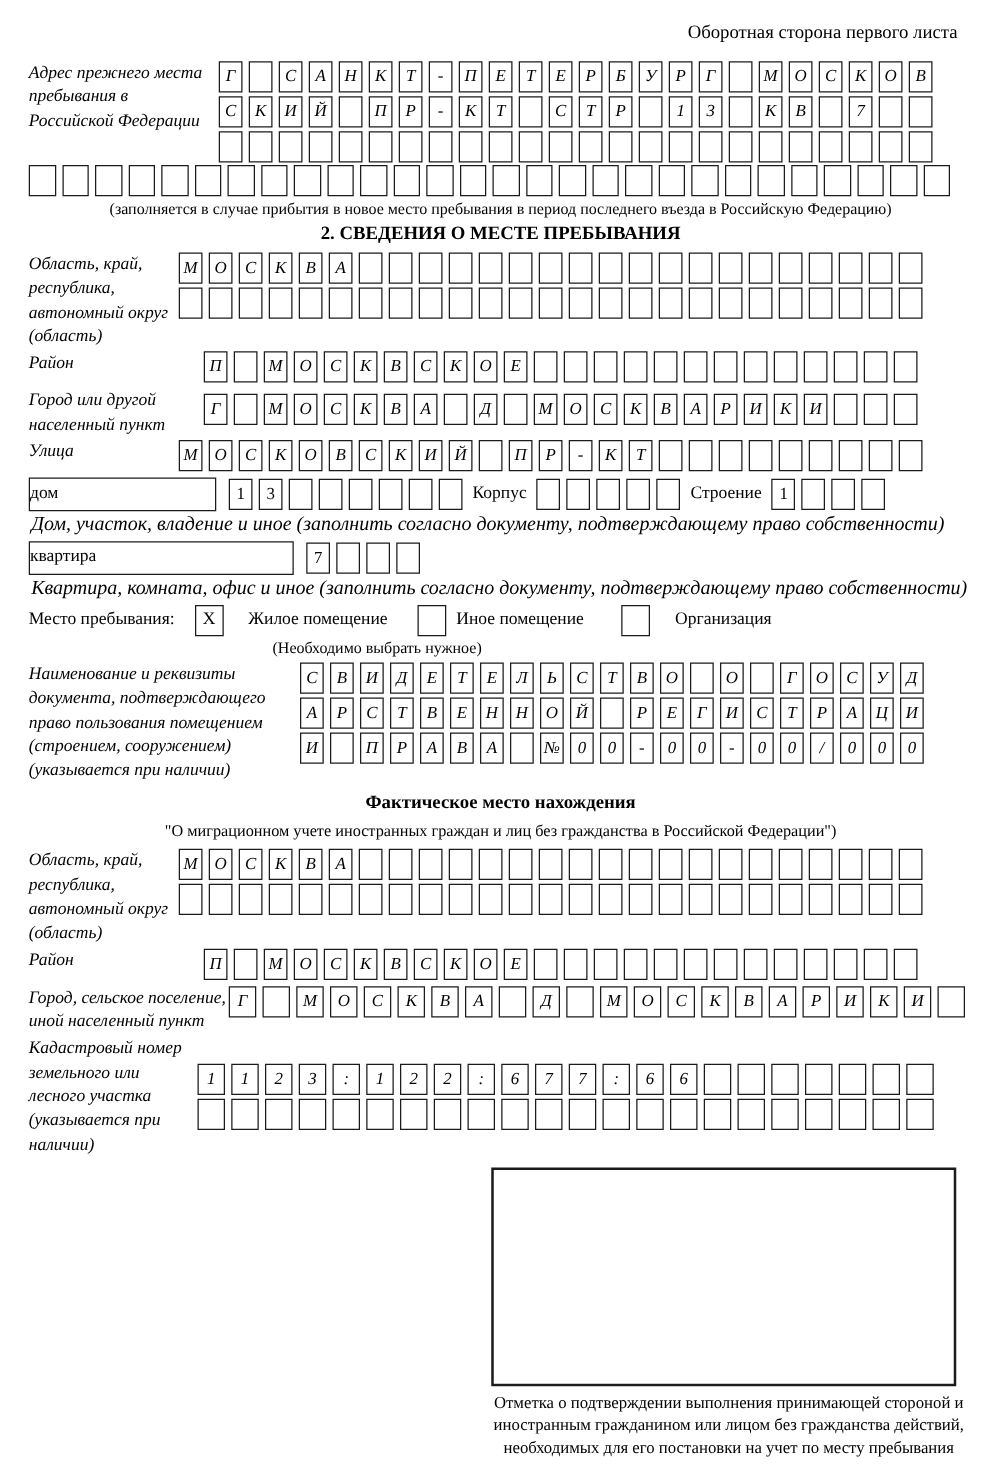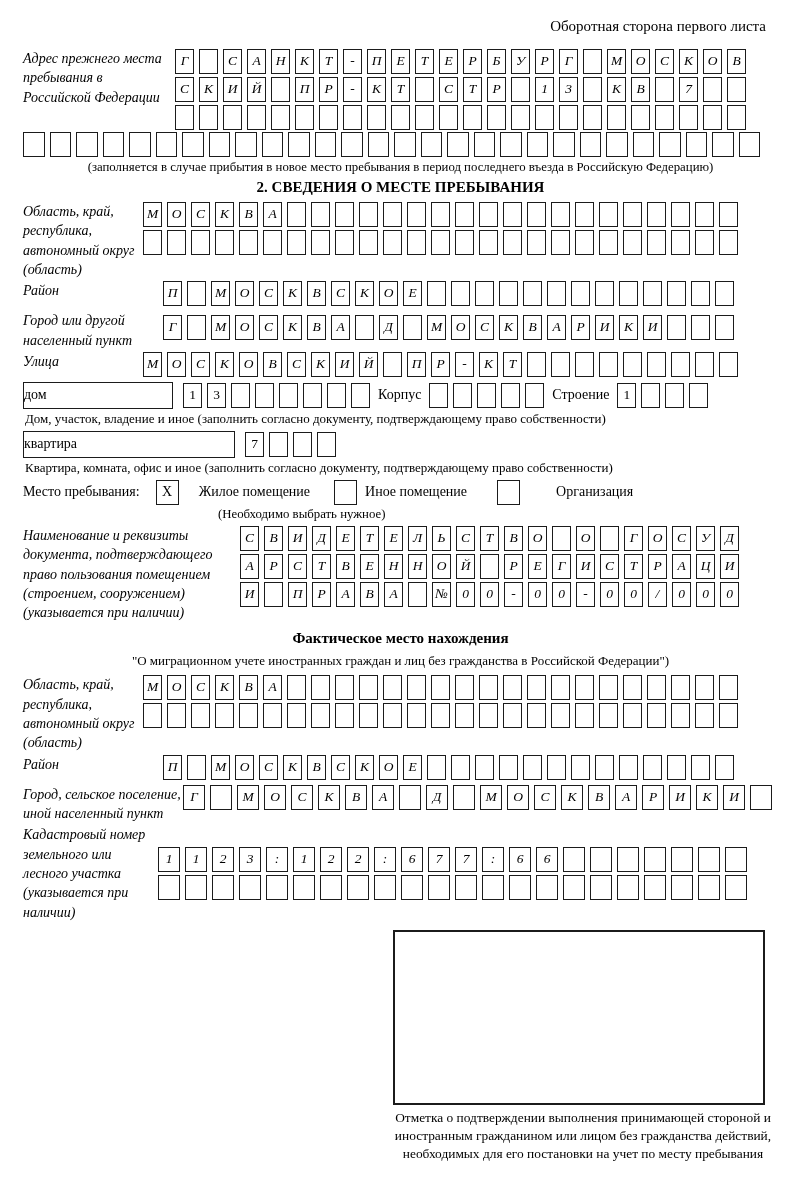--- a/index.html
+++ b/index.html
@@ -10,21 +10,21 @@
   .label{font-size:14px;line-height:1.38;flex:0 0 auto;}
   .rows{flex:0 0 auto;}
   .cells{display:flex;gap:5px;margin-bottom:3px;}
   .cell{flex:0 0 auto;width:19px;height:25px;box-sizing:border-box;border:1.6px solid #1b1b1b;
         text-align:center;font-size:13.5px;line-height:22px;background:#fff;}
   .cells-xl .cell{width:21.5px;}
   .cells-lg .cell{width:22px;}
   .w150{width:150px;} .w118{width:118px;} .w138{width:138px;} .w215{width:215px;} .w133{width:133px;}
   .note{font-size:12.8px;text-align:center;margin:2px 0 4px 0;}
   .section-title{font-size:15px;font-weight:bold;text-align:center;margin:4px 0 6px 0;}
-  .caption{font-size:13px;margin:1px 0 4px 2px;}
+  .caption{font-size:16px;margin:1px 0 4px 2px;font-style:italic;}
   .inline-row{display:flex;align-items:center;margin-bottom:2px;}
   .named-box{box-sizing:border-box;border:1.7px solid #1b1b1b;height:27px;line-height:24px;
              text-align:left;font-size:14px;background:#fff;flex:0 0 auto;}
   .inline-label{font-size:14px;margin:0 8px;}
   .checkbox{flex:0 0 auto;width:23px;height:25px;box-sizing:border-box;border:1.7px solid #1b1b1b;
             text-align:center;font-size:14px;line-height:22px;margin:0 8px;background:#fff;}
   .stay-note{font-size:12.8px;margin:0 0 4px 195px;}
   .center-note{font-size:13px;text-align:center;margin:0 0 2px 0;}
   .stamp-wrap{margin-left:370px;width:410px;margin-top:8px;}
   .stamp-box{width:372px;height:175px;box-sizing:border-box;border:2px solid #1b1b1b;background:#fff;}
@@ -347,21 +347,21 @@
   </div>
   <div class="caption">Квартира, комната, офис и иное (заполнить согласно документу, подтверждающему право собственности)</div>
 
   <div class="inline-row">
     <span class="inline-label" style="margin-left:0;">Место пребывания:</span>
     <span class="checkbox">X</span>
     <span class="inline-label" style="margin-left:12px;margin-right:16px;">Жилое помещение</span>
     <span class="checkbox"></span>
     <span class="inline-label" style="margin-left:0;margin-right:16px;">Иное помещение</span>
     <span class="checkbox" style="margin-left:14px;margin-right:20px;"></span>
-    <span class="inline-label" style="margin-left:16px;">Организация</span>
+    <span class="inline-label" style="margin-left:0;">Организация</span>
   </div>
   <div class="stay-note">(Необходимо выбрать нужное)</div>
 
   <div class="field">
     <div class="label w215">Наименование и реквизиты документа, подтверждающего право пользования помещением (строением, сооружением) (указывается при наличии)</div>
     <div class="rows" style="margin-left:2px;">
       <div class="cells">
           <span class="cell">С</span>
           <span class="cell">В</span>
           <span class="cell">И</span>

